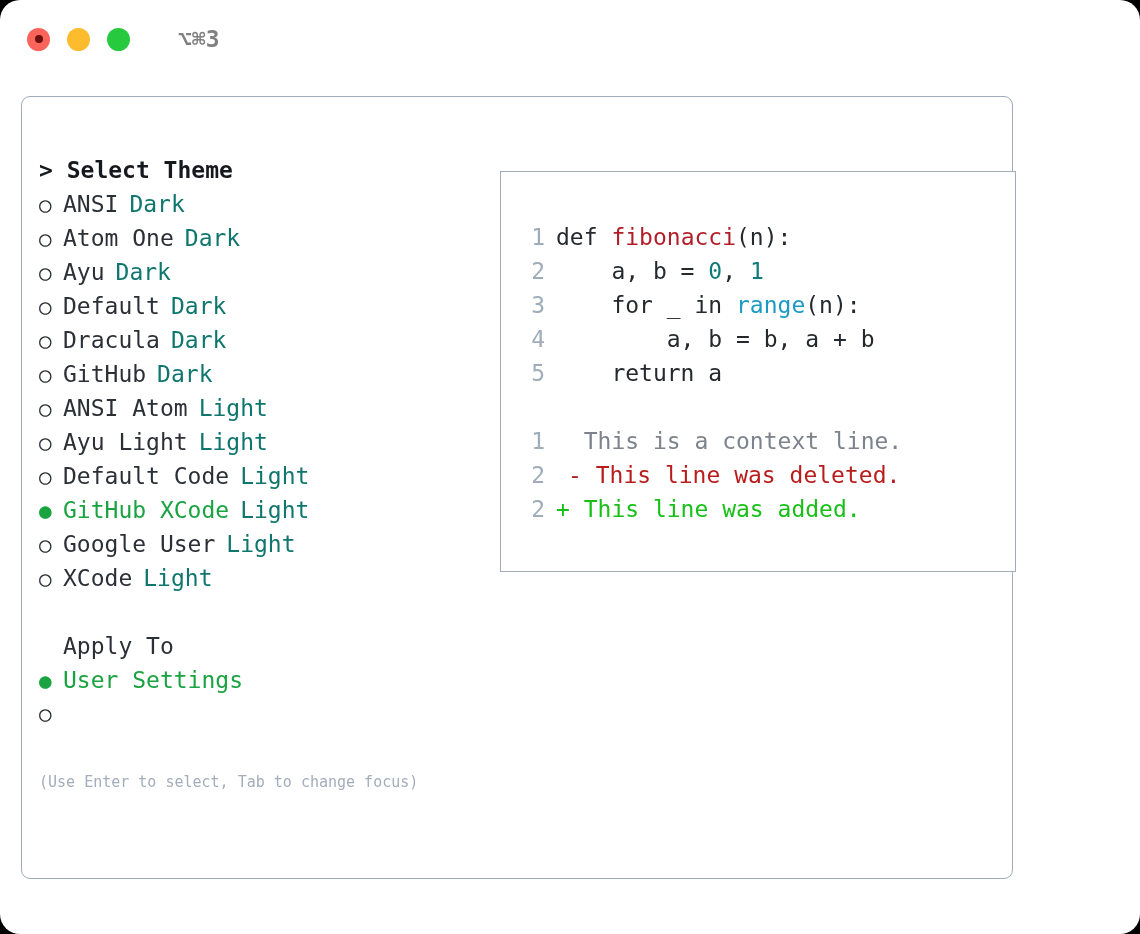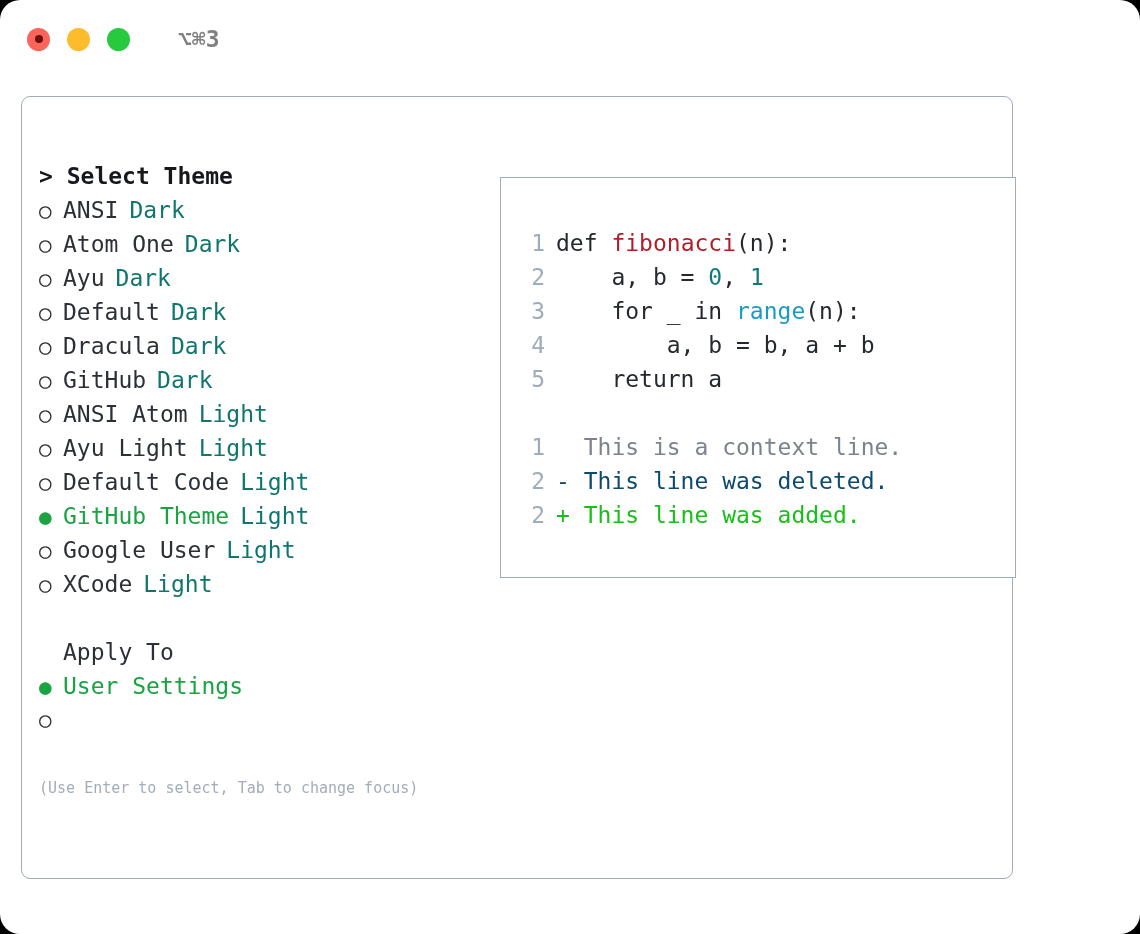--- a/index.html
+++ b/index.html
@@ -75,21 +75,21 @@
     width: 992px;
     height: 783px;
     border: 1.5px solid #9facba;
     border-radius: 9px;
     box-sizing: border-box;
     background: #ffffff;
   }
 
   .cols {
     position: absolute;
-    left: 0; top: 10px;
+    left: 0; top: 4px;
     width: 100%; height: 100%;
   }
 
   
   .left-col {
     position: absolute;
     left: 17px;
     top: 52px;
     width: 455px;
   }
@@ -166,21 +166,21 @@
     width: 22px;
     text-align: right;
     color: #9facba;
     margin-right: 11px;
   }
   .tok-plain { color: #24292e; }
   .tok-fn    { color: #b31d28; }
   .tok-num   { color: #0f7b78; }
   .tok-call  { color: #1a9ac4; }
   .tok-ctx   { color: #7d838c; }
-  .tok-del   { color: #0c4a6e; }
+  .tok-del   { color: #b91c1c; margin-left: 12px; }
   .tok-add   { color: #17c017; }
   .gap-line  { height: 34px; }
 </style>
 </head>
 <body>
 
 <div class="window">
 
   <div class="titlebar">
     <span class="dot red"></span>
@@ -197,21 +197,21 @@
         <div id="theme-list">
             <div class="opt-row"><span class="opt-marker">○</span><span class="opt-label">ANSI</span><span class="opt-tag">Dark</span></div>
             <div class="opt-row"><span class="opt-marker">○</span><span class="opt-label">Atom One</span><span class="opt-tag">Dark</span></div>
             <div class="opt-row"><span class="opt-marker">○</span><span class="opt-label">Ayu</span><span class="opt-tag">Dark</span></div>
             <div class="opt-row"><span class="opt-marker">○</span><span class="opt-label">Default</span><span class="opt-tag">Dark</span></div>
             <div class="opt-row"><span class="opt-marker">○</span><span class="opt-label">Dracula</span><span class="opt-tag">Dark</span></div>
             <div class="opt-row"><span class="opt-marker">○</span><span class="opt-label">GitHub</span><span class="opt-tag">Dark</span></div>
             <div class="opt-row"><span class="opt-marker">○</span><span class="opt-label">ANSI Atom</span><span class="opt-tag">Light</span></div>
             <div class="opt-row"><span class="opt-marker">○</span><span class="opt-label">Ayu Light</span><span class="opt-tag">Light</span></div>
             <div class="opt-row"><span class="opt-marker">○</span><span class="opt-label">Default Code</span><span class="opt-tag">Light</span></div>
-            <div class="opt-row"><span class="opt-marker sel">●</span><span class="opt-label sel">GitHub Theme</span><span class="opt-tag">Light</span></div>
+            <div class="opt-row"><span class="opt-marker sel">●</span><span class="opt-label sel">GitHub XCode</span><span class="opt-tag">Light</span></div>
             <div class="opt-row"><span class="opt-marker">○</span><span class="opt-label">Google User</span><span class="opt-tag">Light</span></div>
             <div class="opt-row"><span class="opt-marker">○</span><span class="opt-label">XCode</span><span class="opt-tag">Light</span></div>
           </div>
 
         <div class="spacer-row"></div>
 
         <div class="opt-row">
           <span class="opt-marker"> </span>
           <span class="opt-label">Apply To</span>
         </div>

